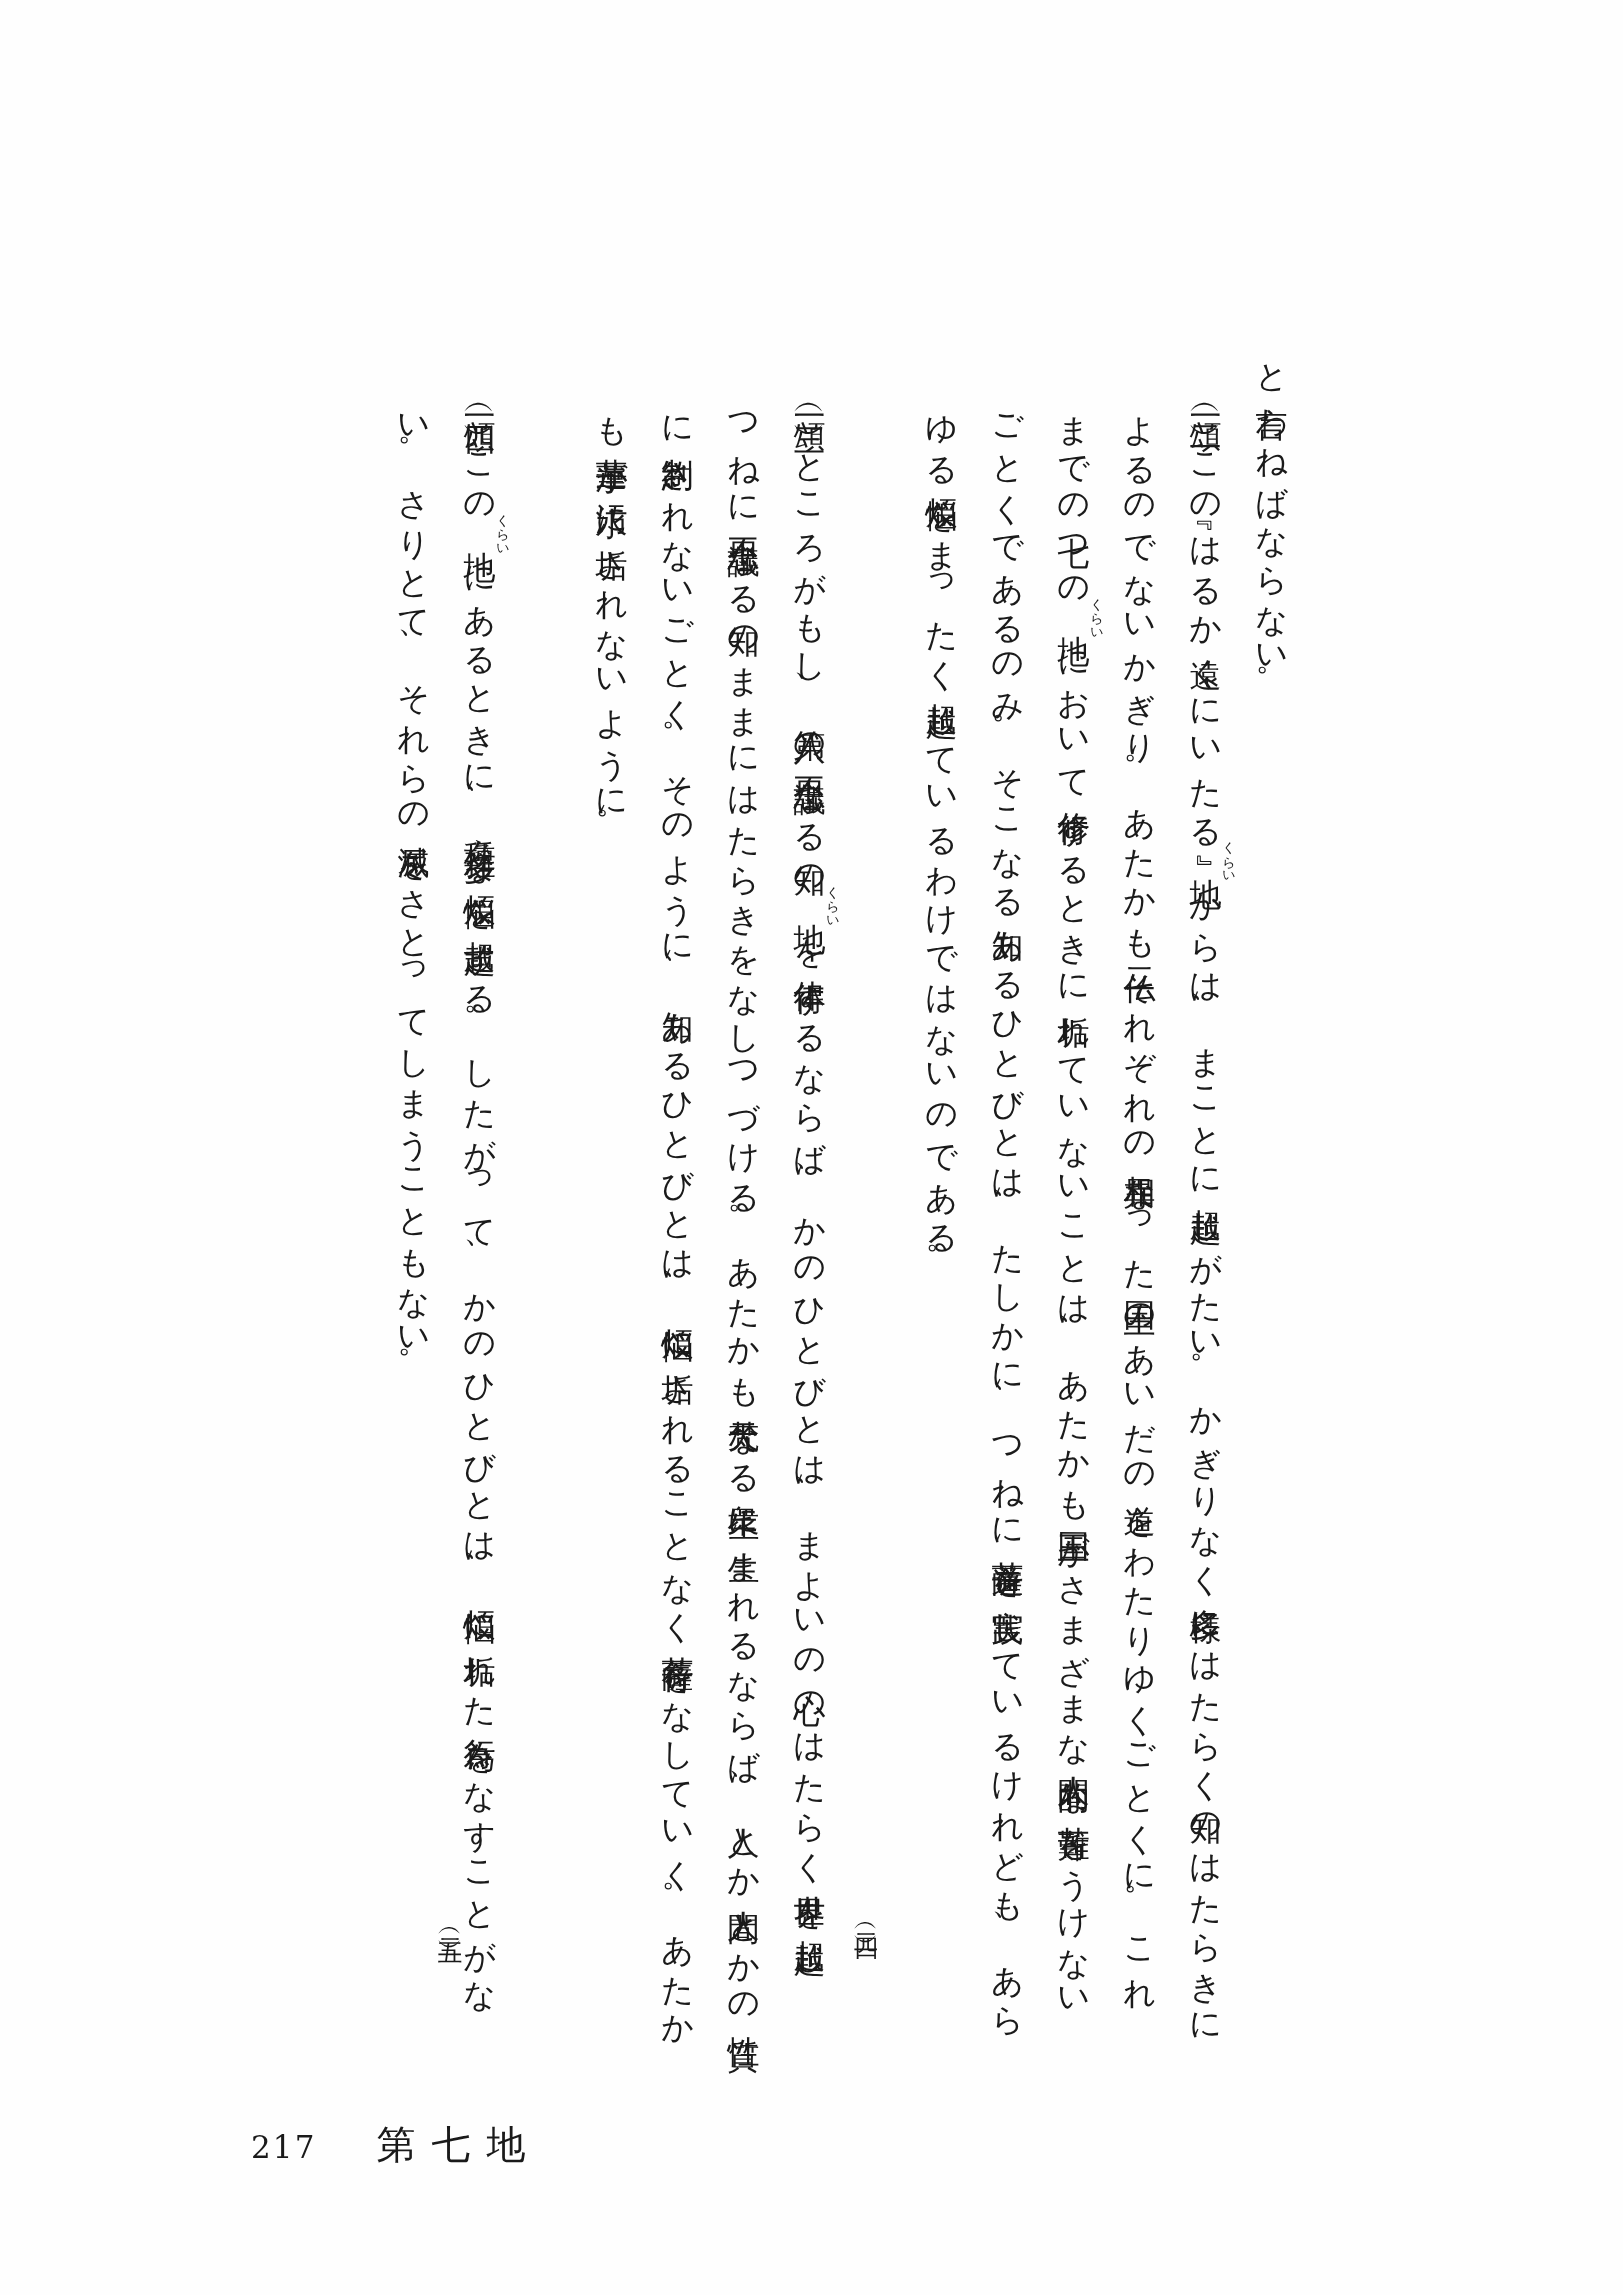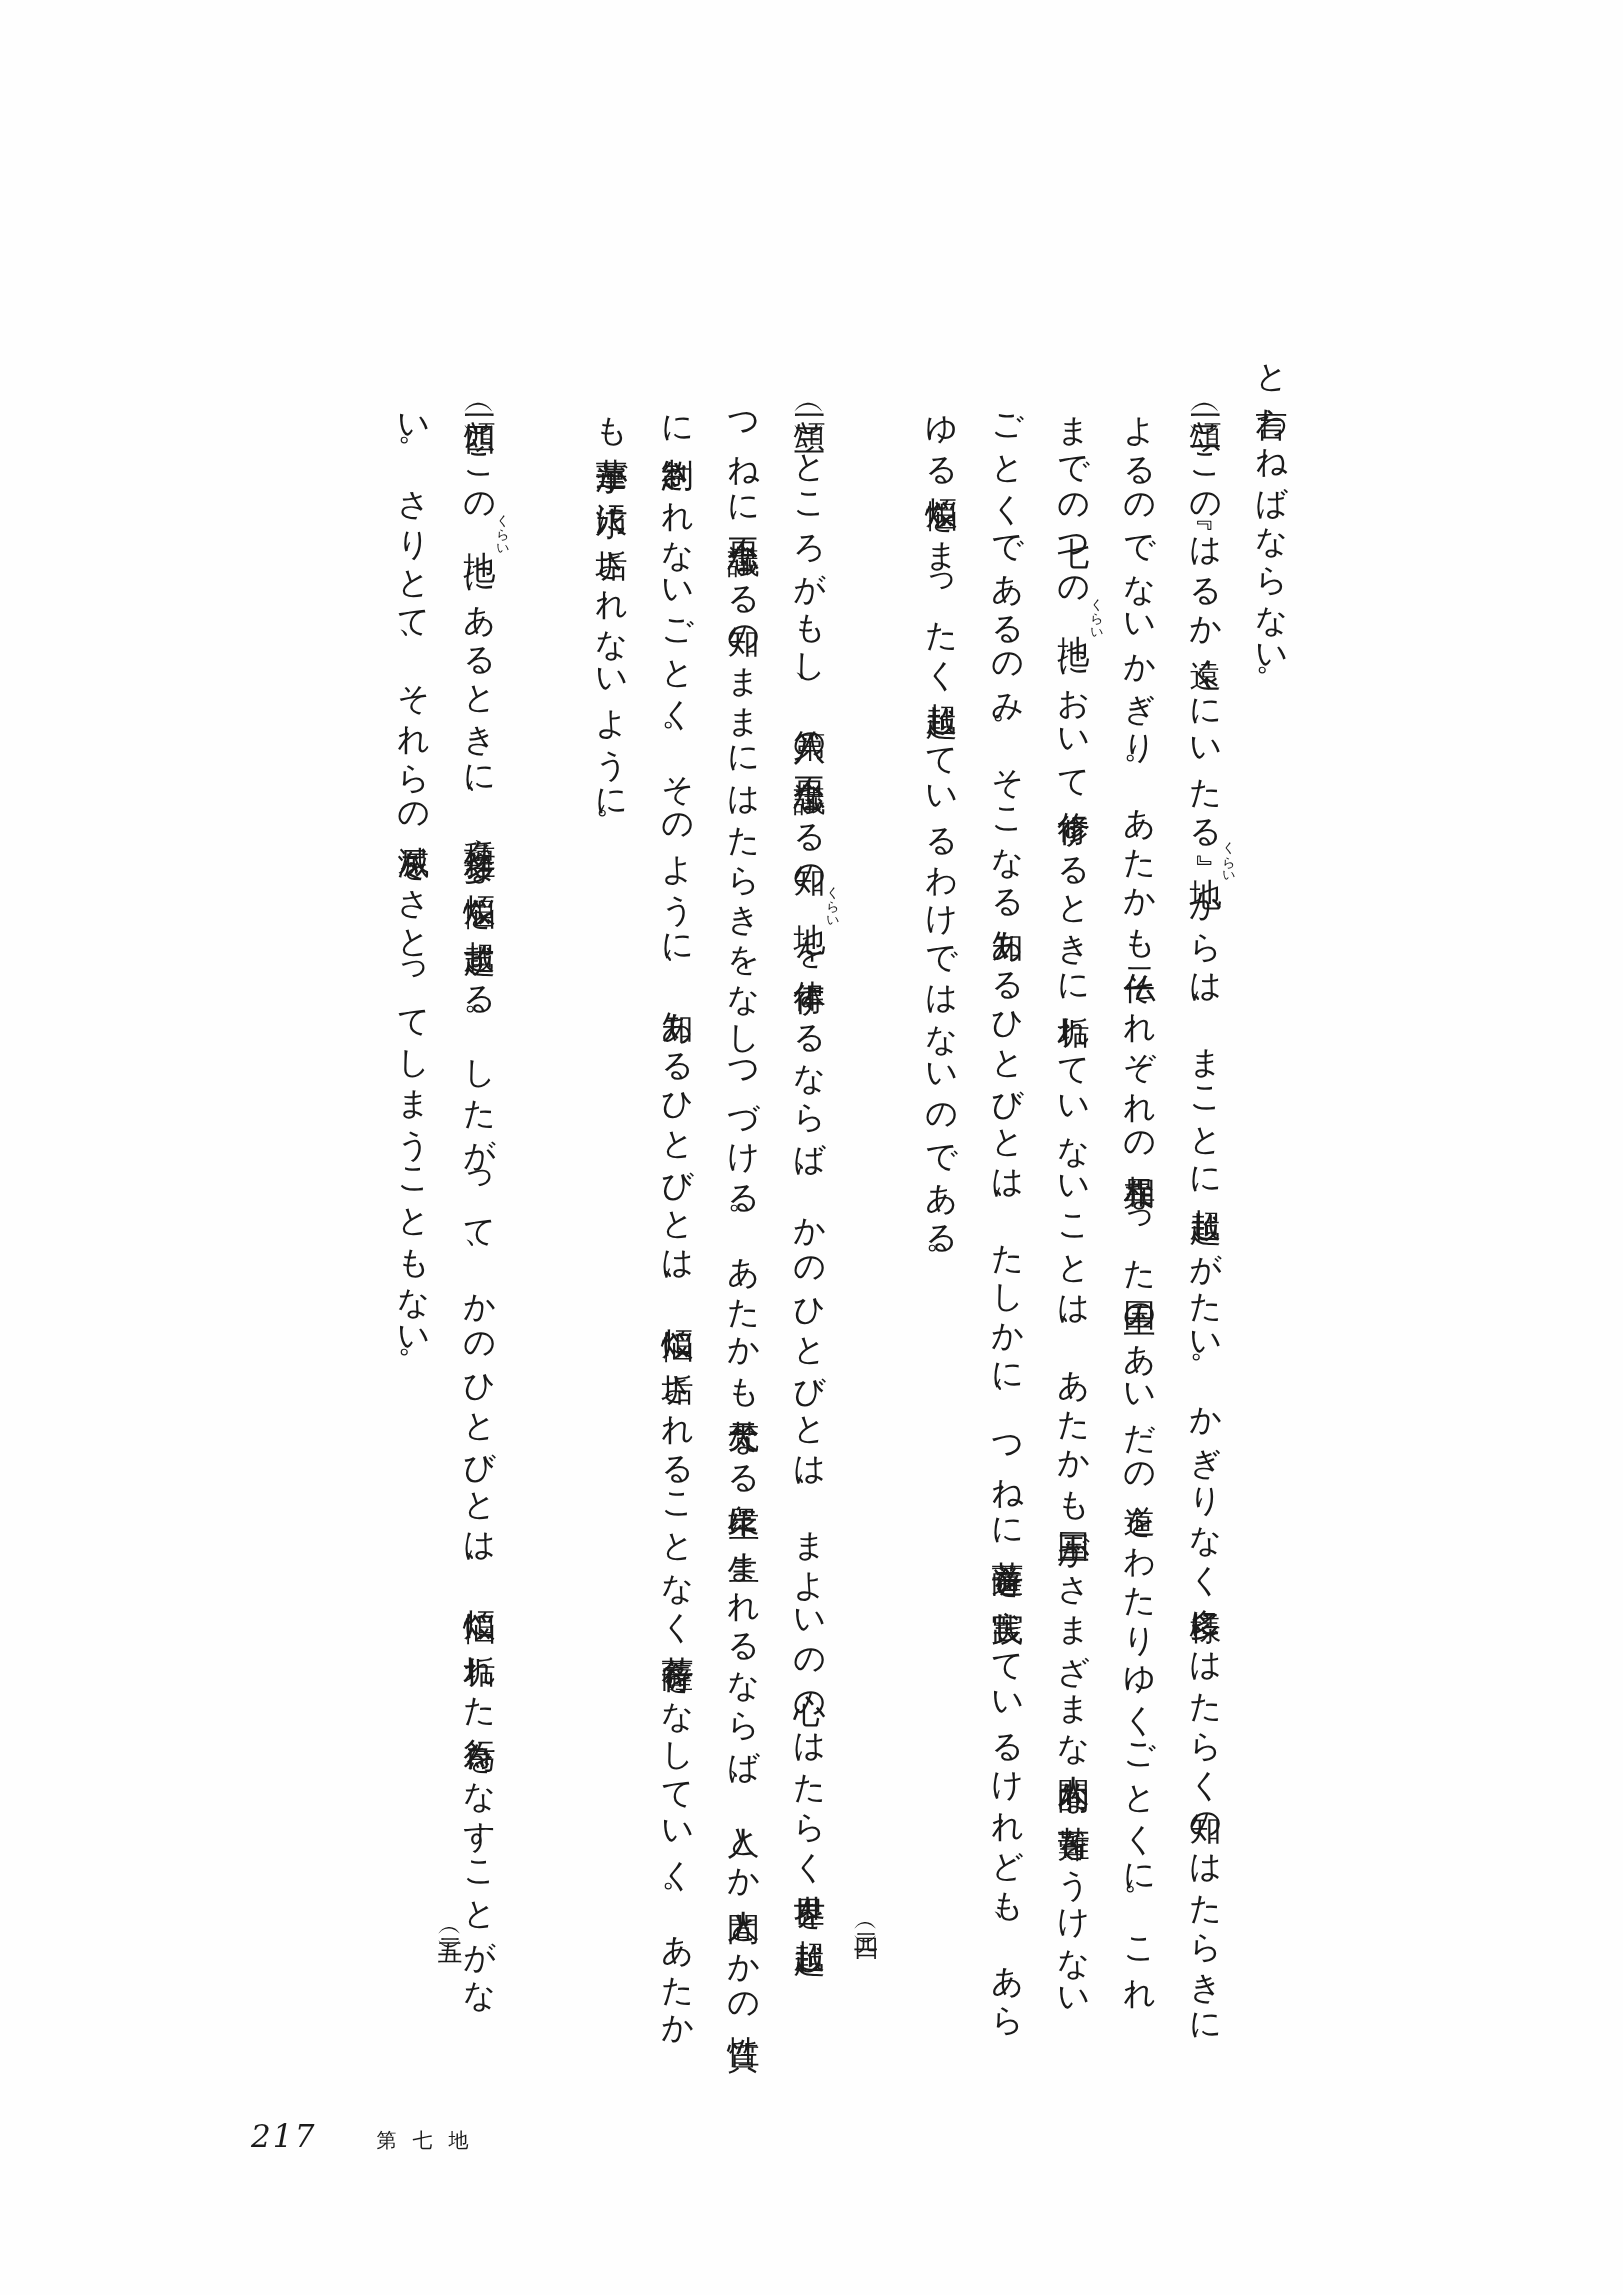--- a/index.html
+++ b/index.html
@@ -57,26 +57,25 @@
   .footer {
     position: absolute;
     left: 251px;
     top: 2118px;
     display: flex;
     align-items: baseline;
     gap: 60px;
     color: #1a1a1a;
   }
   .page-number {
-    font-style: italic;
     font-size: 31px;
     letter-spacing: 2.1px;
   }
   .chapter-title {
-    font-size: 20px;
+    font-size: 39px;
     letter-spacing: 16px;
   }
 </style>
 </head>
 <body>
 
 <div class="page">
 
   <div class="text-block">
       <p class="para prose">と言わねばならない。</p>

